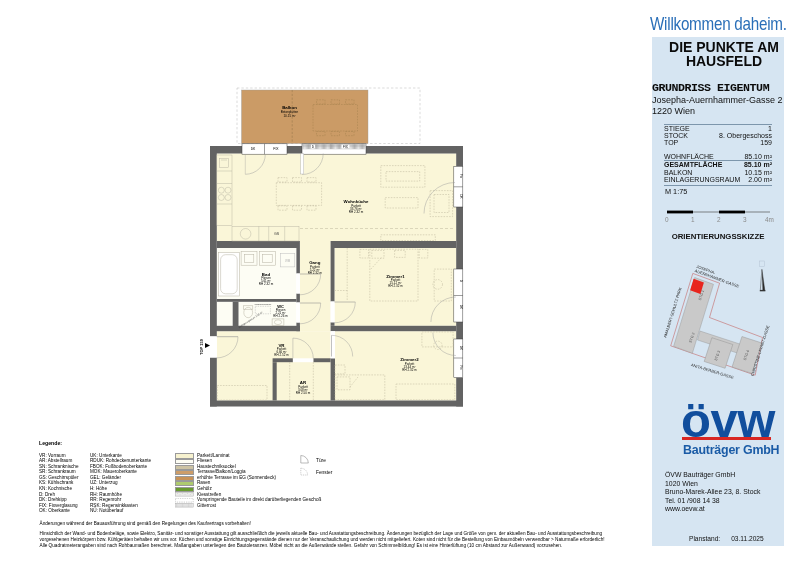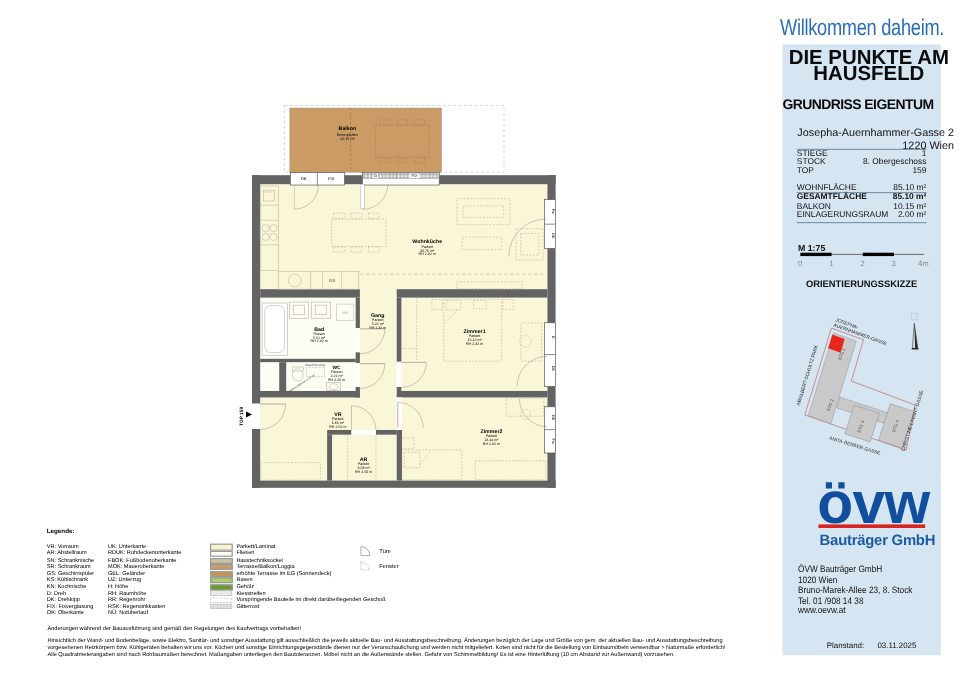--- a/index.html
+++ b/index.html
@@ -390,25 +390,25 @@
 <text x="409.5" y="364.5" font-size="3" fill="#000">Parkett</text>
       <text x="409.5" y="367.6" font-size="3" fill="#000">13.44 m²</text>
       <text x="409.5" y="370.7" font-size="3" fill="#000">RH 2.32 m</text>
     </g>
 </svg>
 
 <div class="abs" style="left:650px;top:13px;font-size:19px;color:#2a6fb8;letter-spacing:-0.3px;white-space:nowrap;transform:scaleX(0.80);transform-origin:0 0;">Willkommen daheim.</div>
 
 <div class="abs" style="left:652px;top:37px;width:132px;height:509px;background:#d6e5f2;"></div>
 
-<div class="abs" style="left:652px;top:41px;width:144px;text-align:center;font-size:17px;font-weight:bold;color:#0b0b0b;line-height:13.5px;">DIE PUNKTE AM<br>HAUSFELD</div>
-
-<div class="abs" style="left:652px;top:81px;width:108px;text-align:right;font-size:11.6px;font-weight:bold;letter-spacing:-0.45px;color:#0b0b0b;white-space:nowrap;">GRUNDRISS EIGENTUM</div>
-
-<div class="abs" style="left:652px;top:105px;width:143px;text-align:right;font-size:9px;color:#111;line-height:10.5px;">Josepha-Auernhammer-Gasse 2<br>1220 Wien</div>
+<div class="abs" style="left:652px;top:41px;width:144px;text-align:center;font-size:14px;font-weight:bold;color:#0b0b0b;line-height:13.5px;">DIE PUNKTE AM<br>HAUSFELD</div>
+
+<div class="abs" style="left:652px;top:81px;width:108px;text-align:right;font-size:11.6px;font-weight:bold;letter-spacing:-0.45px;color:#0b0b0b;white-space:nowrap;font-family:Liberation Mono, monospace;">GRUNDRISS EIGENTUM</div>
+
+<div class="abs" style="left:652px;top:95px;width:143px;text-align:left;font-size:9px;color:#111;line-height:10.5px;">Josepha-Auernhammer-Gasse 2<br>1220 Wien</div>
 
 <div class="abs" style="left:664px;top:123.5px;width:108px;border-top:0.7px solid #7d96ac;"></div>
 <div class="abs" style="left:664px;top:125px;width:108px;font-size:7px;color:#111;">
   <div style="display:flex;justify-content:space-between;line-height:7.1px;">
       <span>STIEGE</span>
       <span>1</span>
     </div>
   <div style="display:flex;justify-content:space-between;line-height:7.1px;">
       <span>STOCK</span>
       <span>8. Obergeschoss</span>
@@ -431,21 +431,21 @@
       <span>BALKON</span>
       <span>10.15 m²</span>
     </div>
   <div style="display:flex;justify-content:space-between;line-height:7.3px;">
       <span>EINLAGERUNGSRAUM</span>
       <span>2.00 m²</span>
     </div>
 </div>
 <div class="abs" style="left:664px;top:185px;width:108px;border-top:0.7px solid #7d96ac;"></div>
 
-<div class="abs" style="left:665px;top:202px;font-size:7.3px;font-weight:bold;color:#111;">M 1:75</div>
+<div class="abs" style="left:665px;top:187px;font-size:7.3px;font-weight:normal;color:#111;">M 1:75</div>
 
 <svg class="abs" style="left:652px;top:208px;" width="132" height="18" viewBox="0 0 132 18">
   <line x1="15" y1="4" x2="118" y2="4" stroke="#555" stroke-width="0.7"></line>
   <rect x="15" y="2.6" width="26" height="2.8" fill="#000"></rect>
   <rect x="67" y="2.6" width="26" height="2.8" fill="#000"></rect>
   <g font-size="6.4" fill="#8a8a8a">
     <text x="13" y="14">0</text>
       <text x="39" y="14">1</text>
       <text x="65" y="14">2</text>
       <text x="91" y="14">3</text>

